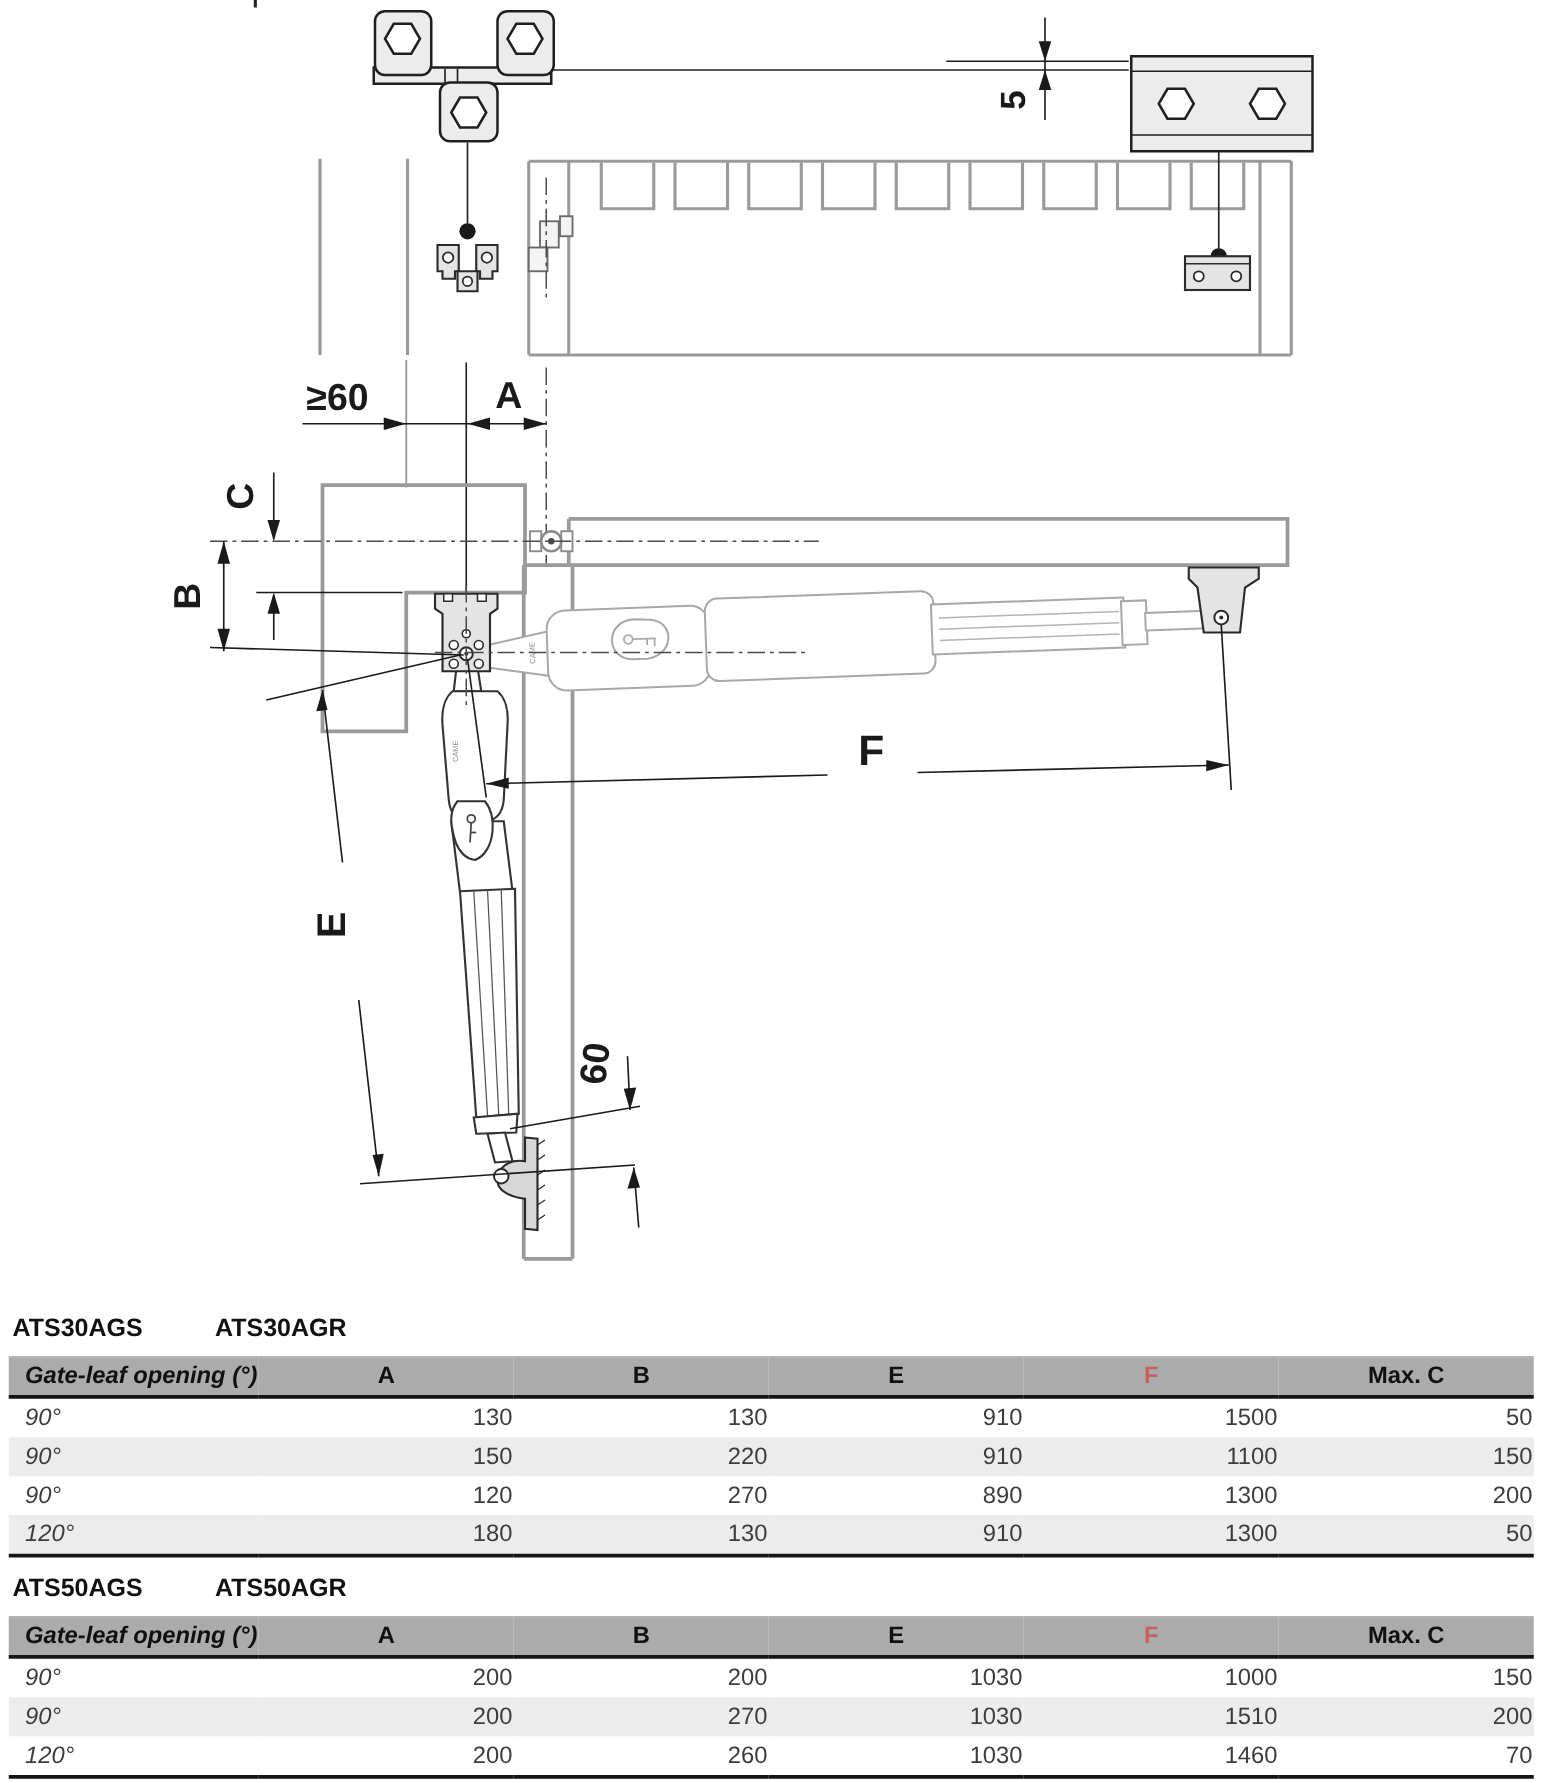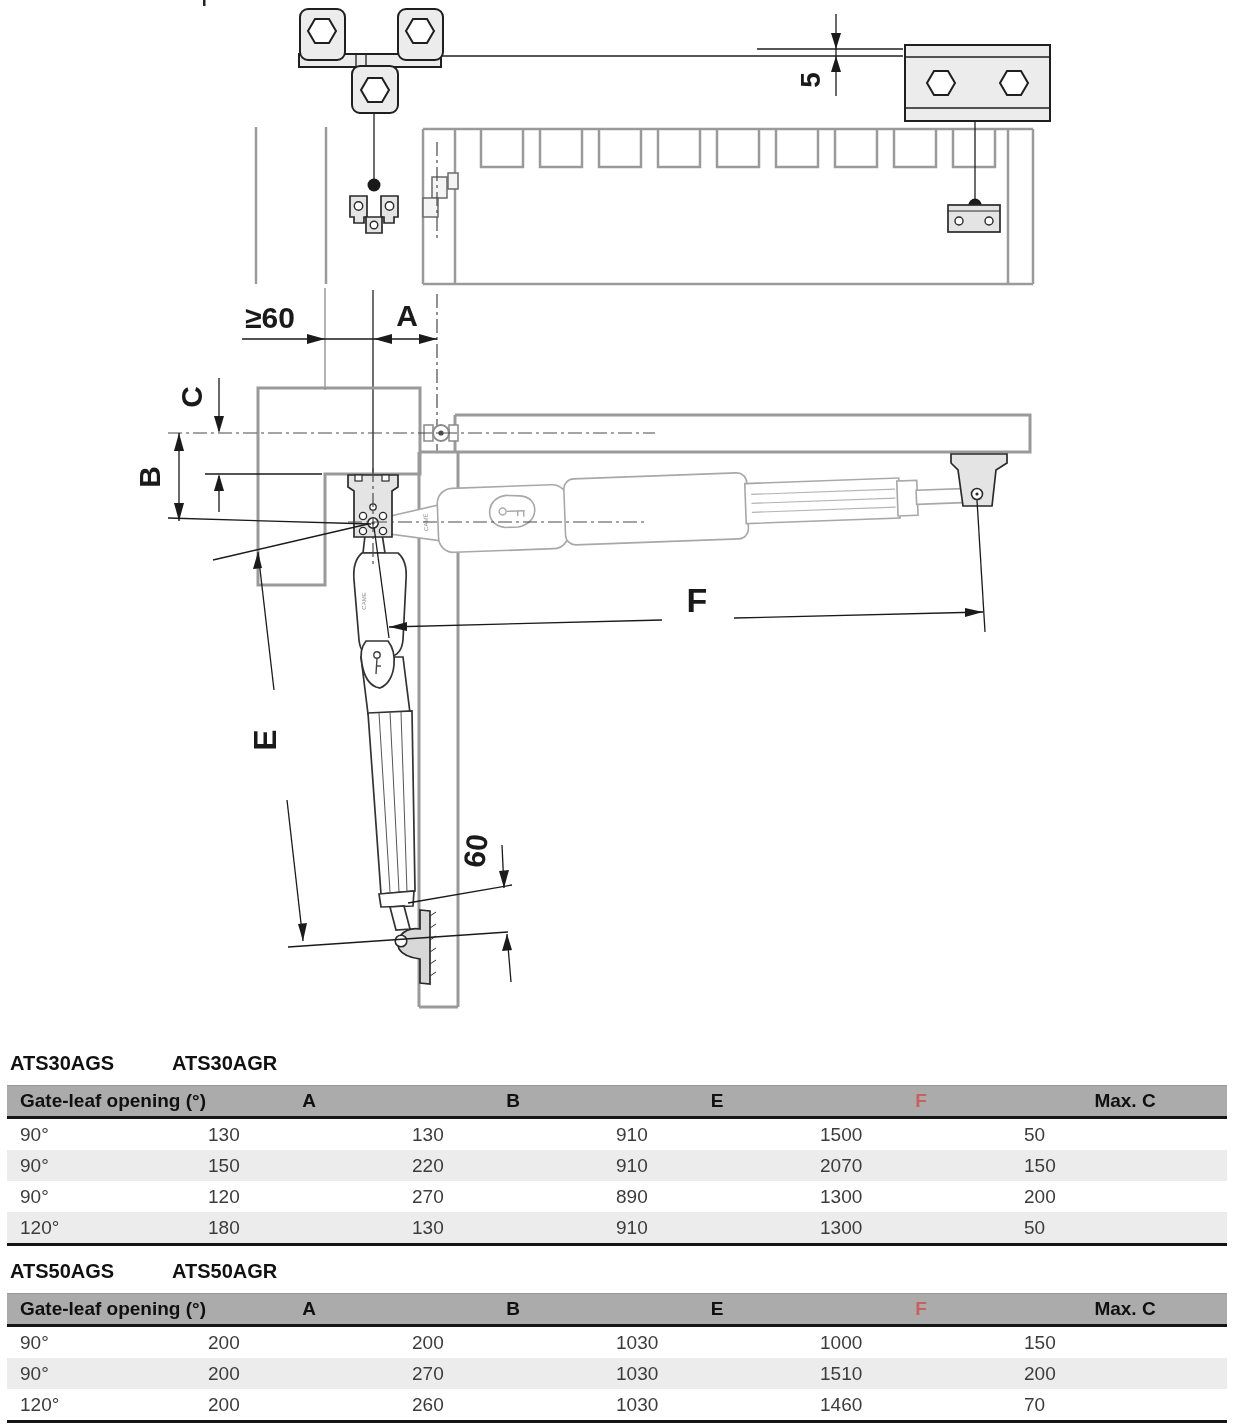--- a/index.html
+++ b/index.html
@@ -4,23 +4,23 @@
 <style>
   html,body{margin:0;padding:0;background:#fff;width:1234px;font-family:"Liberation Sans",sans-serif;}
   .page{width:1234px;height:1426px;position:relative;background:#fff;overflow:hidden;}
   svg{display:block;}
   .models{display:flex;margin:14px 0 10px 10px;font-size:20px;font-weight:bold;color:#111;}
   .models span:first-child{width:162px;}
   table{width:1220px;margin:0 0 0 7px;border-collapse:collapse;table-layout:fixed;
         font-size:19px;border-bottom:3px solid #151515;}
   thead tr{background:#ababab;border-top:1px solid #9a9a9a;border-bottom:3px solid #151515;}
   th{font-weight:bold;color:#101010;height:28px;text-align:center;font-size:19px;}
-  th.first, td.first{text-align:left;padding-left:13px;}
+  th.first, td.first{text-align:left;padding-left:13px;font-style:italic;}
   th.fcol{color:#c86060;}
-  td{height:29px;text-align:left;color:#3c3c3c;}
+  td{height:29px;text-align:right;color:#3c3c3c;}
   tbody tr.alt{background:#ececec;}
   .sect{margin-top:6px;}
   
   .gray{stroke:#9a9a9a;fill:none;}
   .g3{stroke-width:3;} .g25{stroke-width:2.5;}
   .dark{stroke:#1f1f1f;fill:none;}
   .thin{stroke-width:1.3;}
   .part{fill:#ececec;stroke:#1f1f1f;stroke-width:2;}
   .part2{fill:#e4e4e4;stroke:#2a2a2a;stroke-width:1.7;}
   .act-gray{stroke:#a8a8a8;stroke-width:1.6;fill:#ffffff;}
@@ -309,21 +309,21 @@
         <td>130</td>
         <td>910</td>
         <td>1500</td>
         <td>50</td>
       </tr>
       <tr class="alt">
         <td class="first">90°</td>
         <td>150</td>
         <td>220</td>
         <td>910</td>
-        <td>2070</td>
+        <td>1100</td>
         <td>150</td>
       </tr>
       <tr>
         <td class="first">90°</td>
         <td>120</td>
         <td>270</td>
         <td>890</td>
         <td>1300</td>
         <td>200</td>
       </tr>

